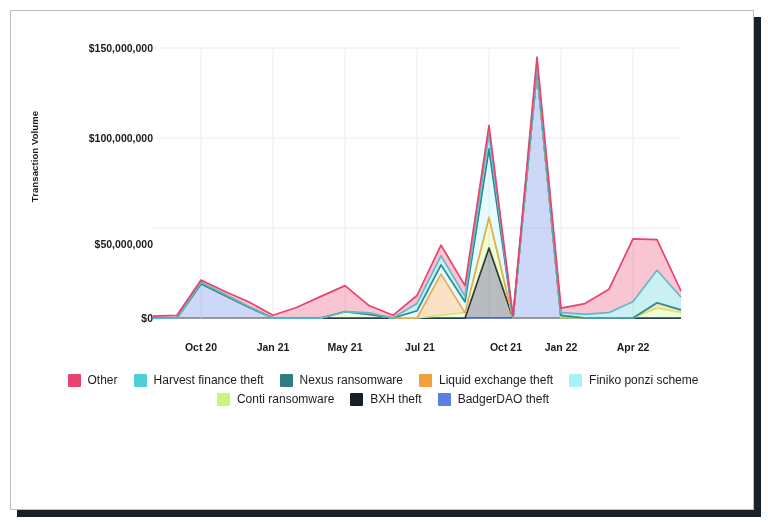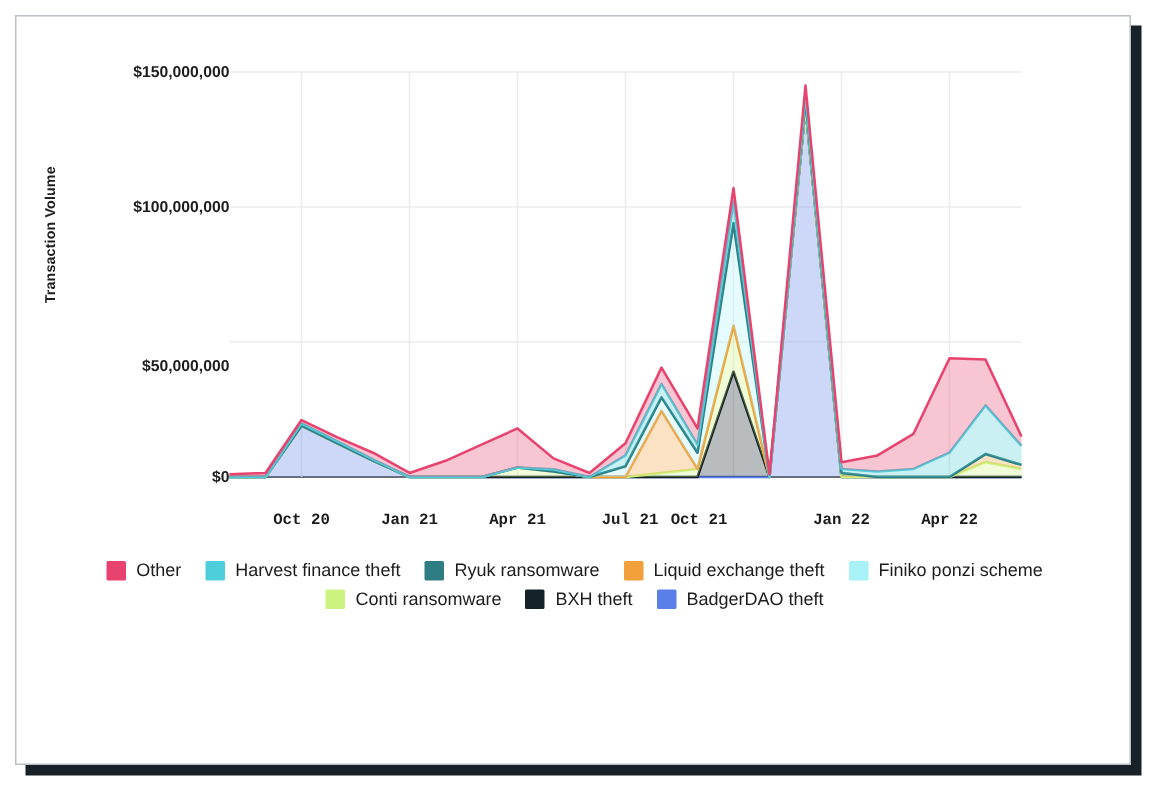--- a/index.html
+++ b/index.html
@@ -72,21 +72,20 @@
     width: 92px;
     height: 500px;
   }
   .x-tick {
     position: absolute;
     font-size: 10.5px;
     font-weight: bold;
     color: #1c1c1c;
     transform: translateX(-50%);
     white-space: nowrap;
-    font-family: Liberation Mono, monospace;
   }
   .x-ticks {
     position: absolute;
     left: 0;
     top: 330px;
     width: 744px;
     height: 20px;
   }
   svg.chart {
     position: absolute;
@@ -181,41 +180,41 @@
           <path d="M142 307 L166 307 L190 272.8 L214 284.5 L238 296.2 L262 307 L286 307 L310 307 L334 300.7 L358 303.4 L382 307 L406 299.8 L430 253.9 L454 290.8 L478 137.79999999999998 L502 307 L526 55.89999999999998 L550 304.3 L574 307 L598 307 L622 307 L646 291.7 L670 298.9 " fill="none" stroke="#2e7d82" stroke-width="1.7" stroke-linejoin="round"></path>
           <path d="M142 307 L166 307 L190 271.18 L214 283.24 L238 295.48 L262 307 L286 307 L310 307 L334 300.7 L358 301.78 L382 307 L406 292.6 L430 244.9 L454 285.4 L478 123.39999999999998 L502 307 L526 52.29999999999998 L550 301.6 L574 303.4 L598 301.6 L622 290.8 L646 259.3 L670 286.3 L670 298.9 L646 291.7 L622 307 L598 307 L574 307 L550 304.3 L526 55.89999999999998 L502 307 L478 137.79999999999998 L454 290.8 L430 253.9 L406 299.8 L382 307 L358 303.4 L334 300.7 L310 307 L286 307 L262 307 L238 296.2 L214 284.5 L190 272.8 L166 307 L142 307 Z" fill="#4ecddb" fill-opacity="0.3" stroke="none"></path>
           <path d="M142 307 L166 307 L190 271.18 L214 283.24 L238 295.48 L262 307 L286 307 L310 307 L334 300.7 L358 301.78 L382 307 L406 292.6 L430 244.9 L454 285.4 L478 123.39999999999998 L502 307 L526 52.29999999999998 L550 301.6 L574 303.4 L598 301.6 L622 290.8 L646 259.3 L670 286.3 " fill="none" stroke="#4ecddb" stroke-width="1.7" stroke-linejoin="round"></path>
           <path d="M142 305.2 L166 304.3 L190 269.02 L214 280.54 L238 290.98 L262 304.3 L286 296.2 L310 285.4 L334 274.6 L358 294.58 L382 304.3 L406 284.5 L430 234.1 L454 274.6 L478 114.39999999999998 L502 305.2 L526 46 L550 297.1 L574 292.6 L598 278.2 L622 227.8 L646 228.7 L670 280 L670 286.3 L646 259.3 L622 290.8 L598 301.6 L574 303.4 L550 301.6 L526 52.29999999999998 L502 307 L478 123.39999999999998 L454 285.4 L430 244.9 L406 292.6 L382 307 L358 301.78 L334 300.7 L310 307 L286 307 L262 307 L238 295.48 L214 283.24 L190 271.18 L166 307 L142 307 Z" fill="#e8436e" fill-opacity="0.3" stroke="none"></path>
           <path d="M142 305.2 L166 304.3 L190 269.02 L214 280.54 L238 290.98 L262 304.3 L286 296.2 L310 285.4 L334 274.6 L358 294.58 L382 304.3 L406 284.5 L430 234.1 L454 274.6 L478 114.39999999999998 L502 305.2 L526 46 L550 297.1 L574 292.6 L598 278.2 L622 227.8 L646 228.7 L670 280 " fill="none" stroke="#e8436e" stroke-width="1.7" stroke-linejoin="round"></path>
         </svg>
 
       <div class="x-ticks">
           <div class="x-tick" style="left: 190px;">Oct 20</div>
           <div class="x-tick" style="left: 262px; text-align: center;">Jan 21</div>
-          <div class="x-tick" style="left: 334px;">Apr 21</div>
+          <div class="x-tick" style="left: 334px;">May 21</div>
           <div class="x-tick" style="left: 409px;">Jul 21</div>
-          <div class="x-tick" style="left: 455px;">Oct 21</div>
+          <div class="x-tick" style="left: 495px;">Oct 21</div>
           <div class="x-tick" style="left: 550px;">Jan 22</div>
           <div class="x-tick" style="left: 622px;">Apr 22</div>
         </div>
     </div>
 
     <div class="legend">
       <div class="legend-row">
           <div class="legend-item">
             <span class="legend-swatch" style="background: rgb(232, 67, 110);"></span>
             <span class="legend-label">Other</span>
           </div>
           <div class="legend-item">
             <span class="legend-swatch" style="background: rgb(78, 205, 219);"></span>
             <span class="legend-label">Harvest finance theft</span>
           </div>
           <div class="legend-item">
             <span class="legend-swatch" style="background: rgb(46, 125, 130);"></span>
-            <span class="legend-label">Ryuk ransomware</span>
+            <span class="legend-label">Nexus ransomware</span>
           </div>
           <div class="legend-item">
             <span class="legend-swatch" style="background: rgb(242, 160, 60);"></span>
             <span class="legend-label">Liquid exchange theft</span>
           </div>
           <div class="legend-item">
             <span class="legend-swatch" style="background: rgb(168, 242, 247);"></span>
             <span class="legend-label">Finiko ponzi scheme</span>
           </div>
         </div>

